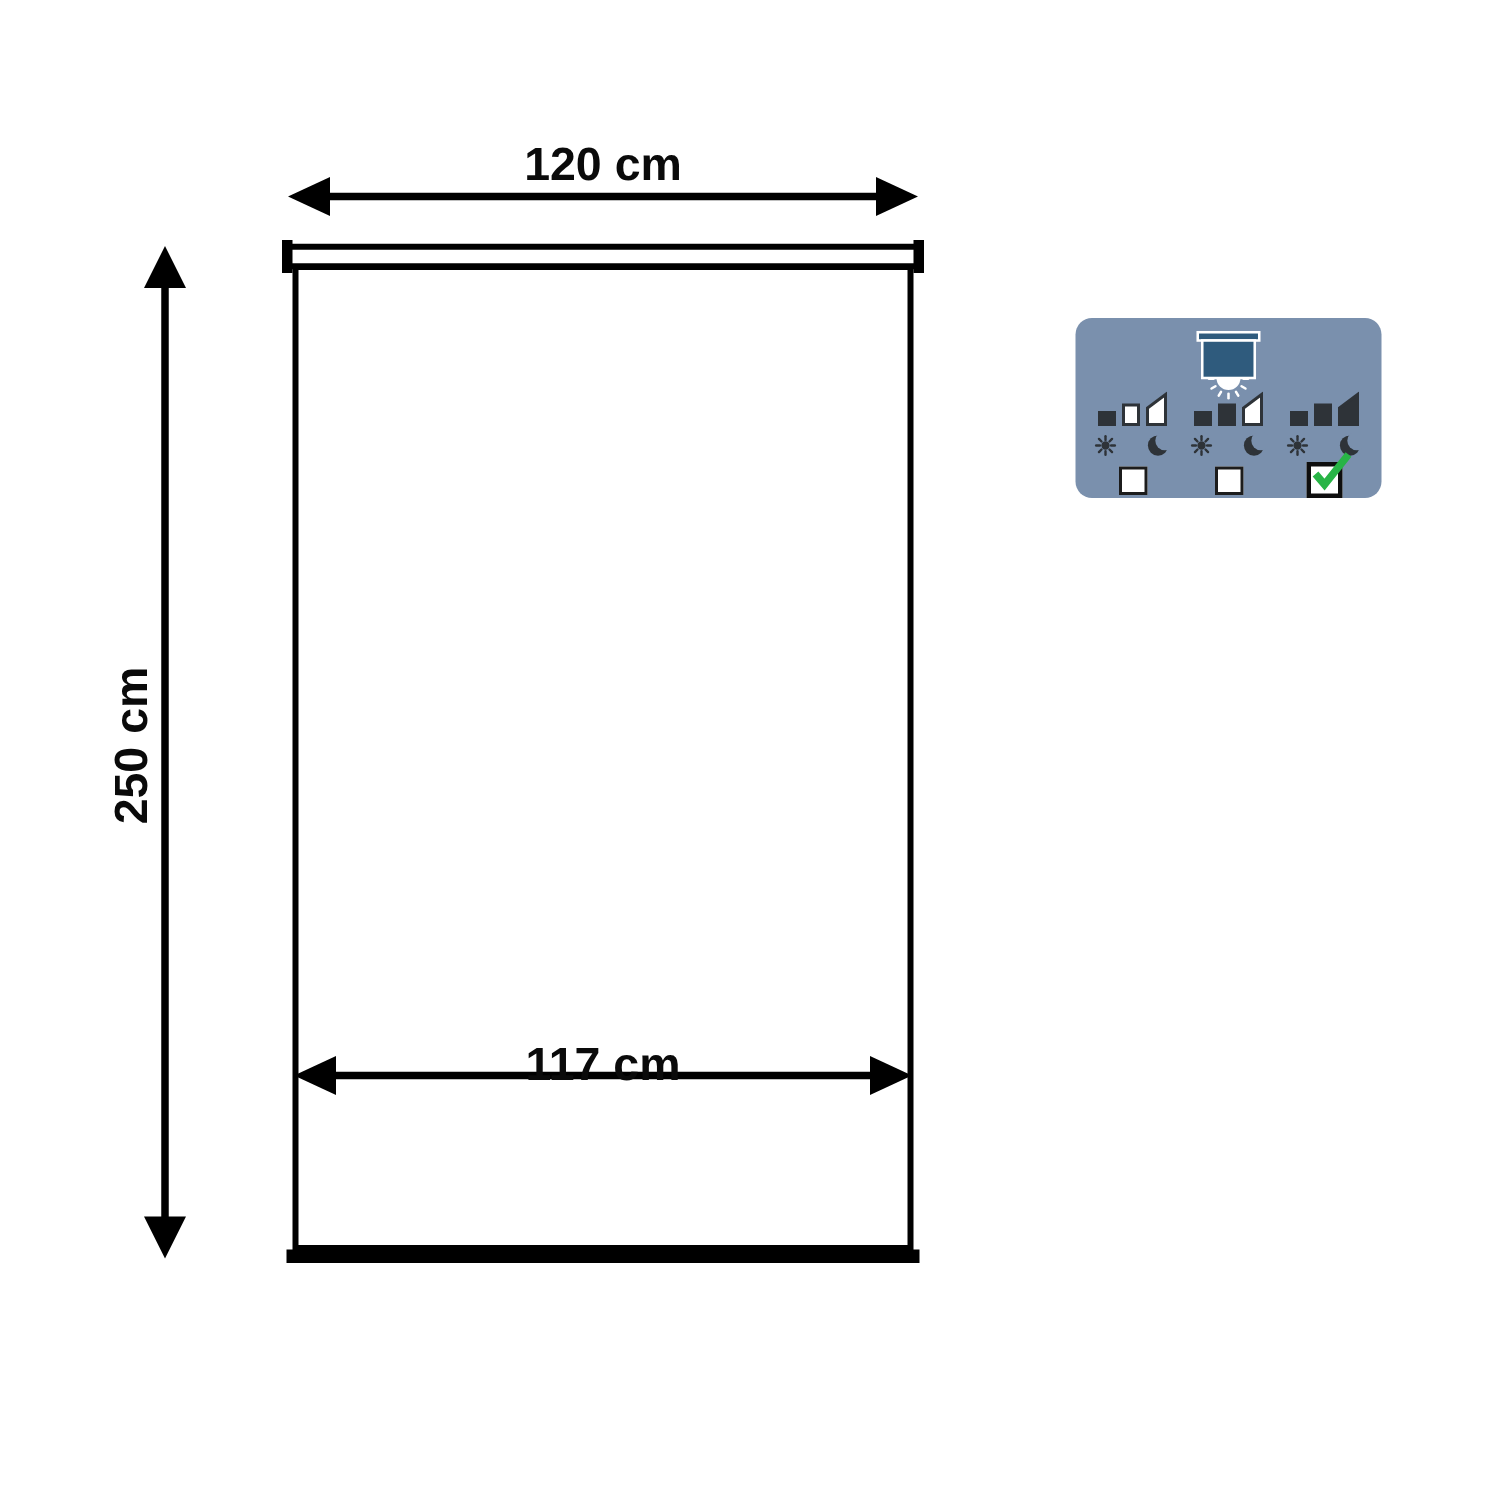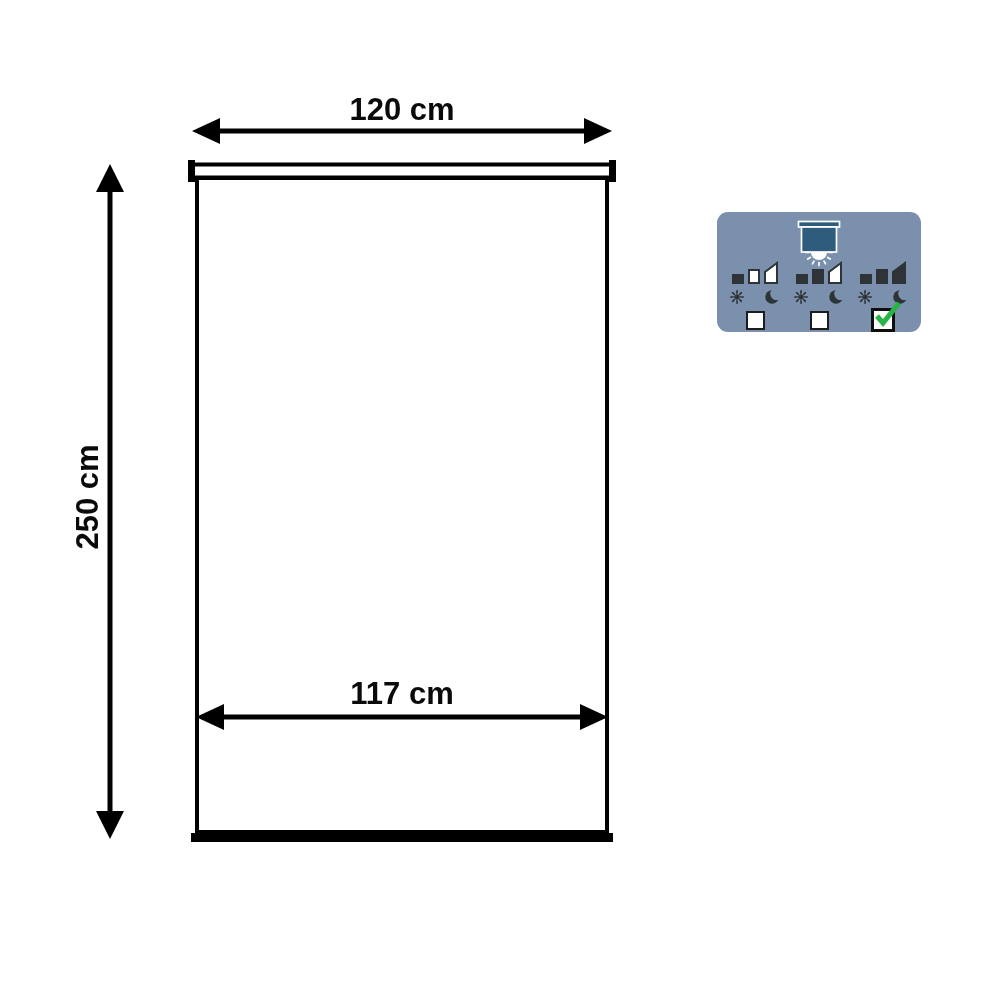--- a/index.html
+++ b/index.html
@@ -15,21 +15,21 @@
 
   .dim-label{
     position:absolute;
     font-size:31px;
     font-weight:700;
     color:#0a0a0a;
     letter-spacing:0px;
     white-space:nowrap;
   }
   .dim-label.width{left:200px;top:92px;width:404px;text-align:center;}
-  .dim-label.inner-width{left:200px;top:676px;width:404px;text-align:center;}
+  .dim-label.inner-width{left:200px;top:692px;width:404px;text-align:center;}
   .dim-label.height{
     left:88px;top:497px;width:300px;text-align:center;
     transform:translate(-50%,-50%) rotate(-90deg);
   }
 
   
   .badge{
     position:absolute;
     left:717px;top:212px;
     width:204px;height:120px;

